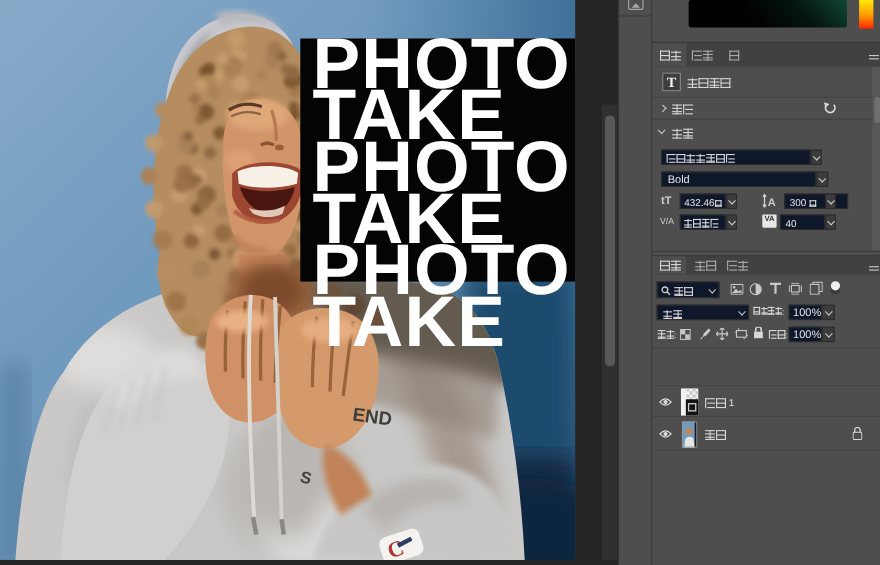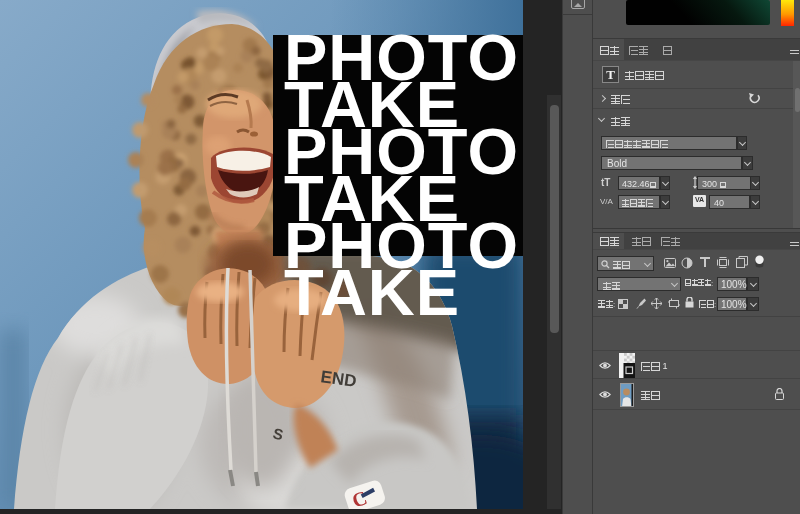--- a/index.html
+++ b/index.html
@@ -38,21 +38,21 @@
   .s8 .hz{width:8px;height:8px;}
   .dim .hz{--c:#aaa;}
   .hzA{background-image:linear-gradient(var(--c),var(--c)),linear-gradient(var(--c),var(--c)),linear-gradient(var(--c),var(--c)),linear-gradient(var(--c),var(--c)),linear-gradient(var(--c),var(--c));
        background-position:0 0,0 4px,0 100%,0 0,100% 0;background-size:100% 1px,100% 1px,100% 1px,1px 100%,1px 100%;}
   .hzB{background-image:linear-gradient(var(--c),var(--c)),linear-gradient(var(--c),var(--c)),linear-gradient(var(--c),var(--c)),linear-gradient(var(--c),var(--c));
        background-position:0 1px,0 5px,0 100%,50% 0;background-size:100% 1px,100% 1px,100% 1px,1px 100%;}
   .hzC{background-image:linear-gradient(var(--c),var(--c)),linear-gradient(var(--c),var(--c)),linear-gradient(var(--c),var(--c)),linear-gradient(var(--c),var(--c));
        background-position:0 0,2px 4px,2px 100%,0 0;background-size:100% 1px,7px 1px,7px 1px,1px 100%;}
   .hzD{background-image:linear-gradient(var(--c),var(--c)),linear-gradient(var(--c),var(--c)),linear-gradient(var(--c),var(--c)),linear-gradient(var(--c),var(--c)),linear-gradient(var(--c),var(--c));
        background-position:0 0,0 3px,0 6px,0 100%,60% 0;background-size:100% 1px,100% 1px,100% 1px,100% 1px,1px 100%;}
-  .ibox{position:absolute;background:#737373;border:1px solid #2c2c2c;box-sizing:border-box;color:#e3e3e3;}
+  .ibox{position:absolute;background:#0f172a;border:1px solid #2c2c2c;box-sizing:border-box;color:#e3e3e3;}
   .vbox{position:absolute;background:#3c3c3c;border:1px solid #2c2c2c;box-sizing:border-box;}
   .chev{position:absolute;width:4px;height:4px;border-right:1px solid #c6c6c6;border-bottom:1px solid #c6c6c6;transform:rotate(45deg);}
   .lbl{position:absolute;color:#cfcfcf;white-space:nowrap;font-size:9px;line-height:10px;}
   .hr{position:absolute;left:0;width:208px;height:1px;background:#434343;}
 </style>
 </head>
 <body>
 <div id="app">
   <div id="canvas" class="abs">
 <svg width="523" height="509" viewBox="0 0 523 509">
@@ -375,21 +375,21 @@
       <div class="ibox" style="left:25px;top:115px;width:42px;height:14px;font-size:9px;">
           <span style="position:absolute;left:3px;top:2px;white-space:nowrap;text-align:right;">432.46 <i class="hz hzA" style="width:6px;height:6px;margin:3px 0 0 0;"></i></span>
         </div>
       <div class="vbox" style="left:67px;top:115px;width:10px;height:14px;">
           <div class="chev" style="left:2px;top:3px;"></div>
         </div>
       <svg class="pan-abs" style="left:100px;top:115px;" width="13" height="13" viewBox="0 0 13 13">
         <path d="M2,1 L2,12 M0.5,3 L2,1 L3.5,3 M0.5,10 L2,12 L3.5,10" stroke="#d0d0d0" stroke-width="1.2" fill="none"></path>
         <text x="5" y="11" font-size="10" font-weight="bold" fill="#d0d0d0" font-family="Liberation Sans,sans-serif">A</text>
       </svg>
-      <div class="ibox" style="left:104px;top:115px;width:58px;height:14px;font-size:9px;">
+      <div class="ibox" style="left:120px;top:115px;width:58px;height:14px;font-size:9px;">
           <span style="position:absolute;left:4px;top:2px;white-space:nowrap;">300 <i class="hz hzA" style="width:6px;height:6px;margin:3px 0 0 0;"></i></span>
         </div>
       <div class="vbox" style="left:157px;top:115px;width:10px;height:14px;">
           <div class="chev" style="left:2px;top:3px;"></div>
         </div>
 
       <span class="lbl" style="left:7px;top:136px;font-size:8px;font-weight:normal;">V/A</span>
       <div class="ibox" style="left:25px;top:134px;width:42px;height:14px;">
           <span class="lbl s7" style="left:2px;top:3px;"><i class="hz hzB"></i><i class="hz hzA"></i><i class="hz hzD"></i><i class="hz hzC"></i></span>
         </div>

